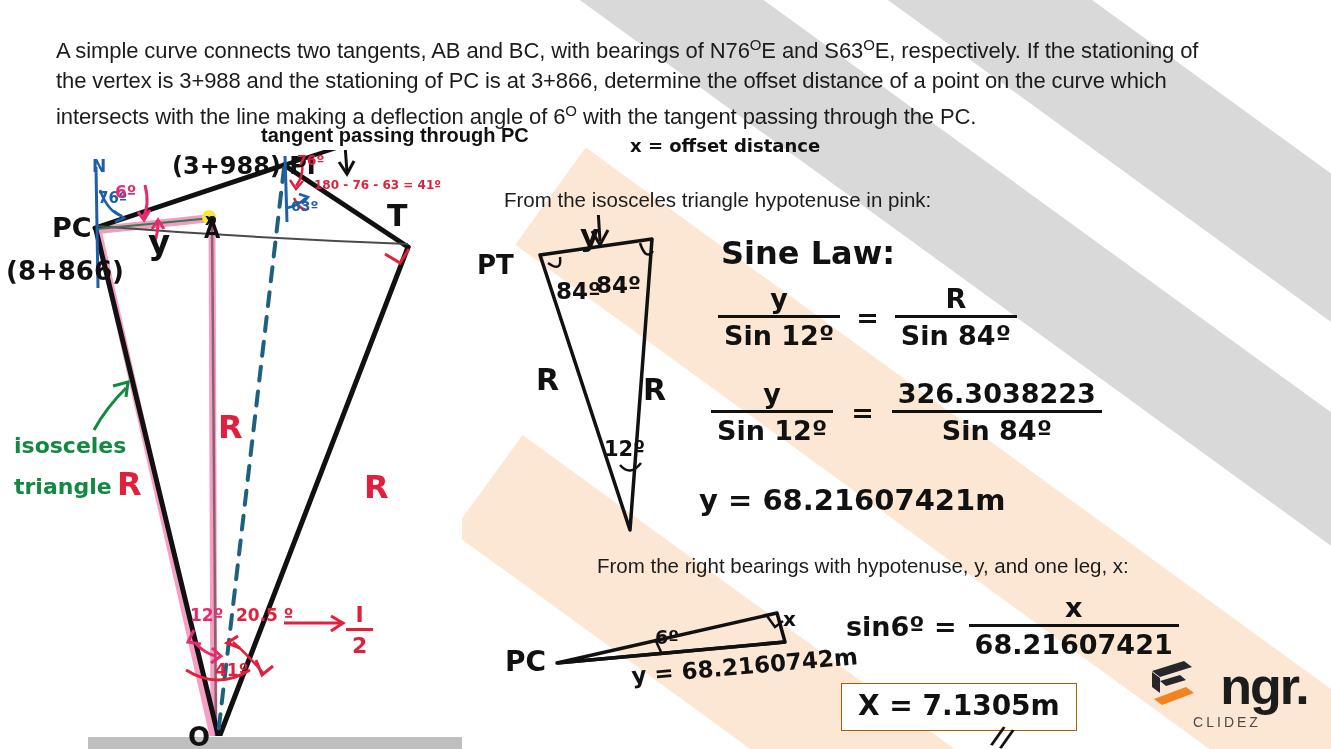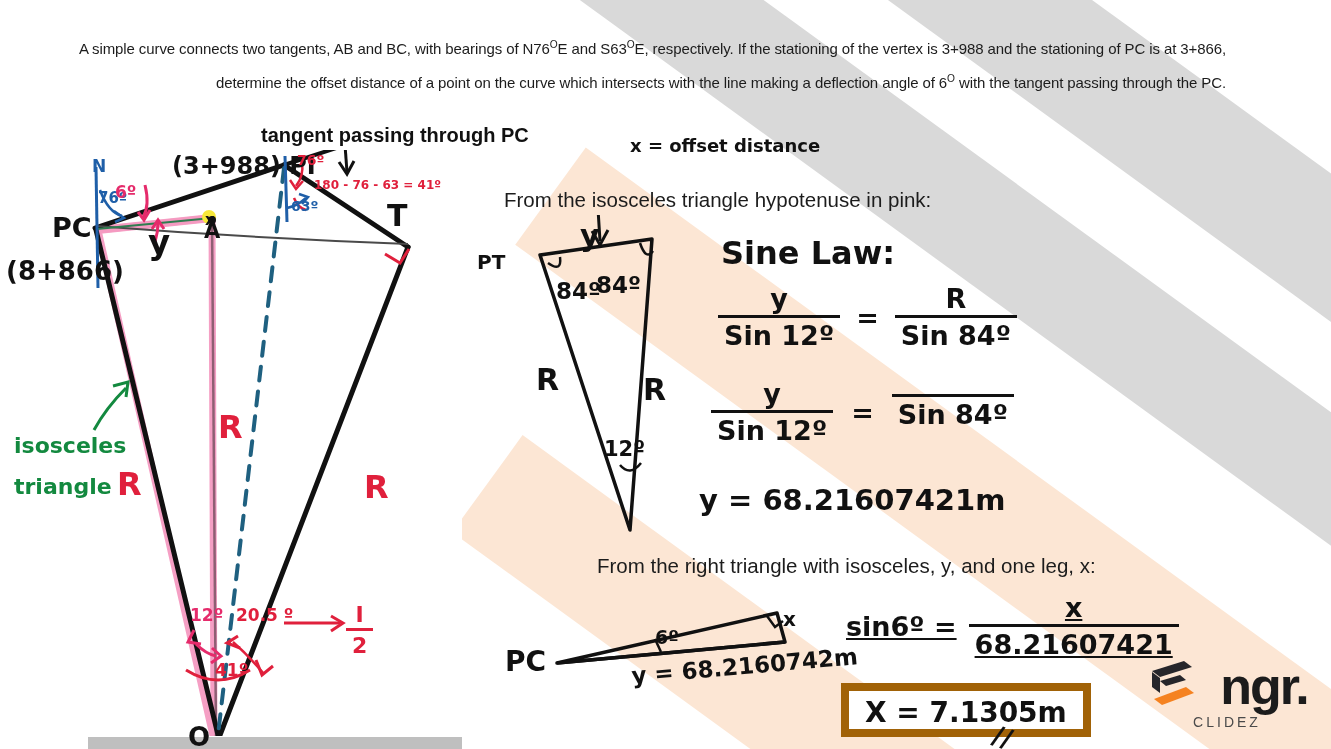--- a/index.html
+++ b/index.html
@@ -42,26 +42,25 @@
     left: 430px; top: 600px;
     transform: rotate(36deg);
     background: #fce6d4;
   }
 
   
   .problem {
     position: absolute;
     left: 56px; top: 30px;
     width: 1170px;
-    font-size: 15px;
+    font-size: 22px;
     line-height: 30px;
     letter-spacing: -0.1px;
     color: #1c1c1c;
     z-index: 5;
-    text-align: right;
   }
   .problem sup { font-size: 0.68em; vertical-align: super; }
 
   .label-tangent {
     position: absolute;
     left: 261px; top: 124px;
     font-size: 20px;
     font-weight: bold;
     color: #111;
     z-index: 6;
@@ -113,22 +112,22 @@
     display: inline-block; text-align: center; vertical-align: middle;
     margin: 0 6px;
   }
   .eq .frac .num { display: block; padding: 0 6px 1px; }
   .eq .frac .den { display: block; border-top: 3px solid #111; padding: 2px 6px 0; }
   .eq-row { display: flex; align-items: center; }
 
   .boxed-answer {
     position: absolute;
     left: 841px; top: 683px;
-    border: 8px solid #a16207;
-    padding: 5px 16px 0;
+    border: 1px solid #a16207;
+    padding: 5px 16px 8px;
     font-family: "DejaVu Sans", sans-serif;
     font-weight: 700;
     font-size: 28px;
     color: #111;
     background: #fff;
     z-index: 9;
   }
   .answer-ticks {
     position: absolute; left: 993px; top: 722px;
     font-size: 26px; font-weight: 700; color: #111;
@@ -169,21 +168,21 @@
 
 <div class="problem">
   <span>A simple curve connects two tangents, AB and BC, with bearings of N76</span><sup>O</sup><span>E and S63</span><sup>O</sup><span>E, respectively. If the stationing of the vertex is 3+988 and the stationing of PC is at 3+866, determine the offset distance of a point on the curve which intersects with the line making a deflection angle of 6</span><sup>O</sup><span> with the tangent passing through the PC.</span>
 </div>
 
 <div class="label-tangent">tangent passing through PC</div>
 
 <div class="hand" style="left:598px; top:135px; font-size:18px;margin-left:32px;">x = offset distance</div>
 
 <div class="section-text sec-isos">From the isosceles triangle hypotenuse in pink:</div>
-<div class="section-text sec-right">From the right triangle with isosceles, y, and one leg, x:</div>
+<div class="section-text sec-right">From the right bearings with hypotenuse, y, and one leg, x:</div>
 
 <div class="diagram-panel">
   <svg class="diagram-svg" width="374" height="586" viewBox="0 0 374 586">
 
     <g>
       <path d="M 10 80 L 126 590 L 124 68 Z" fill="none" stroke="#f49ac1" stroke-width="7" stroke-linejoin="round" opacity="0.95"></path>
       <path d="M 10 80 L 124 68" fill="none" stroke="#f49ac1" stroke-width="8" opacity="0.95"></path>
     </g>
 
     <path d="M 7 78 L 196 15" fill="none" stroke="#111" stroke-width="5" stroke-linecap="round"></path>
@@ -255,21 +254,21 @@
 <div class="hand blue" style="left:92px;  top:156px; font-size:17px;">N</div>
 <div class="hand blue" style="left:98px;  top:189px; font-size:15px;">76º</div>
 <div class="hand pink" style="left:115px; top:182px; font-size:17px;">6º</div>
 <div class="hand" style="left:52px;  top:212px; font-size:27px;">PC</div>
 <div class="hand" style="left:6px;   top:256px; font-size:26px;">(8+866)</div>
 <div class="hand" style="left:172px; top:152px; font-size:24px;">(3+988) PI</div>
 <div class="hand red" style="left:297px; top:152px; font-size:14px;">76º</div>
 <div class="hand red" style="left:314px; top:178px; font-size:12px;">180 - 76 - 63 = 41º</div>
 <div class="hand blue" style="left:291px; top:198px; font-size:14px;">63º</div>
 <div class="hand" style="left:387px; top:198px; font-size:30px;">T</div>
-<div class="hand" style="left:477px; top:250px; font-size:20px;">PT</div>
+<div class="hand" style="left:477px; top:250px; font-size:26px;">PT</div>
 <div class="hand" style="left:205px; top:211px; font-size:15px;">x</div>
 <div class="hand" style="left:204px; top:219px; font-size:21px;">A</div>
 <div class="hand" style="left:148px; top:222px; font-size:34px;">y</div>
 <div class="hand red" style="left:117px; top:465px; font-size:32px;">R</div>
 <div class="hand red" style="left:218px; top:408px; font-size:32px;">R</div>
 <div class="hand red" style="left:364px; top:468px; font-size:32px;">R</div>
 <div class="hand green" style="left:14px;  top:433px; font-size:22px;">isosceles</div>
 <div class="hand green" style="left:14px;  top:474px; font-size:22px;">triangle</div>
 <div class="hand pink" style="left:190px; top:605px; font-size:17px;">12º</div>
 <div class="hand red" style="left:236px; top:605px; font-size:17px;">20.5 º</div>
@@ -316,20 +315,21 @@
   </span>
 </div>
 
 <div class="eq eq-row" style="left:705px; top:378px; font-size:27px;">
   <span class="frac">
     <span class="num">y</span>
     <span class="den">Sin 12º</span>
   </span>
   <span style="margin:0 12px;">=</span>
   <span class="frac">
+    <span class="num">326.3038223</span>
     <span class="den">Sin 84º</span>
   </span>
 </div>
 
 <div class="eq" style="left:699px; top:483px; font-size:29px;">y = 68.21607421m</div>
 
 <div class="sketch sketch-right">
   <svg width="270" height="110" viewBox="0 0 270 110">
     <path d="M 12 68 L 232 18 L 240 47 Z" fill="none" stroke="#111" stroke-width="3.5" stroke-linejoin="round"></path>
     <path d="M 12 68 L 240 47" fill="none" stroke="#111" stroke-width="3.5"></path>
@@ -337,21 +337,21 @@
     <path d="M 110 44 L 116 57" fill="none" stroke="#111" stroke-width="2.5"></path>
 
     <path d="M 222 21 L 230 32 L 238 26" fill="none" stroke="#111" stroke-width="2.5"></path>
   </svg>
 </div>
 <div class="hand" style="left:505px; top:645px; font-size:28px;">PC</div>
 <div class="hand" style="left:655px; top:626px; font-size:19px;">6º</div>
 <div class="hand" style="left:783px; top:607px; font-size:20px;">x</div>
 <div class="hand" style="left:631px; top:653px; font-size:23px; transform:rotate(-5deg);">y = 68.2160742m</div>
 
-<div class="eq eq-row" style="left:846px; top:592px; font-size:27px;text-decoration:underline;">
+<div class="eq eq-row" style="left:846px; top:592px; font-size:27px;">
   <span>sin6º  =</span>
   <span class="frac" style="margin-left:12px;">
     <span class="num">x</span>
     <span class="den">68.21607421</span>
   </span>
 </div>
 
 <div class="boxed-answer">X = 7.1305m</div>
 <div class="answer-ticks">//</div>
 

